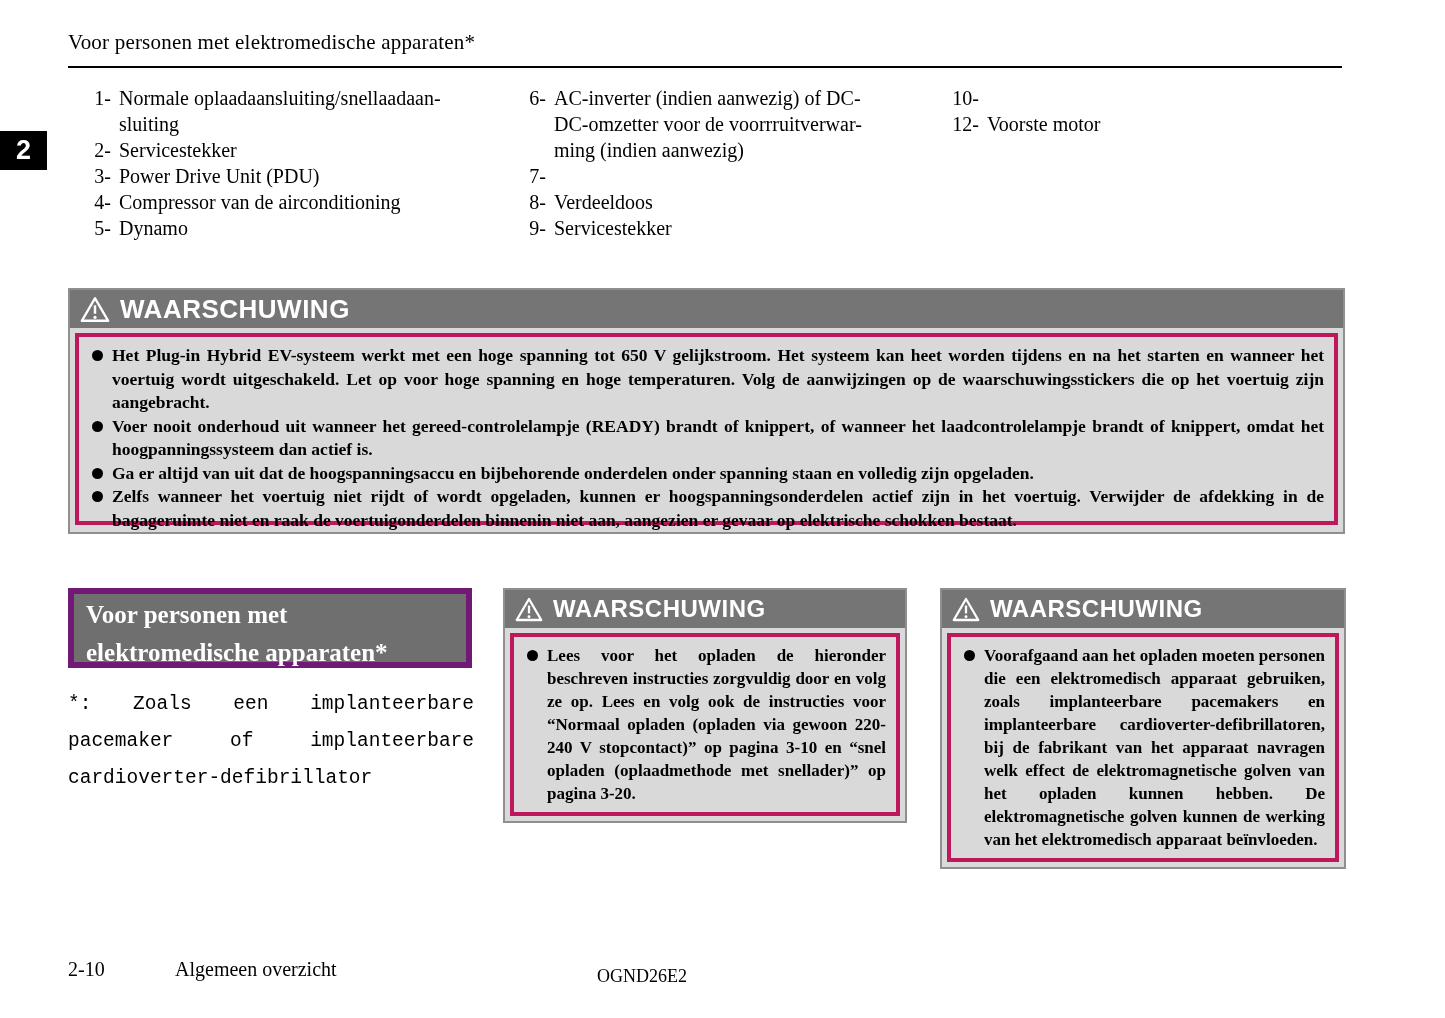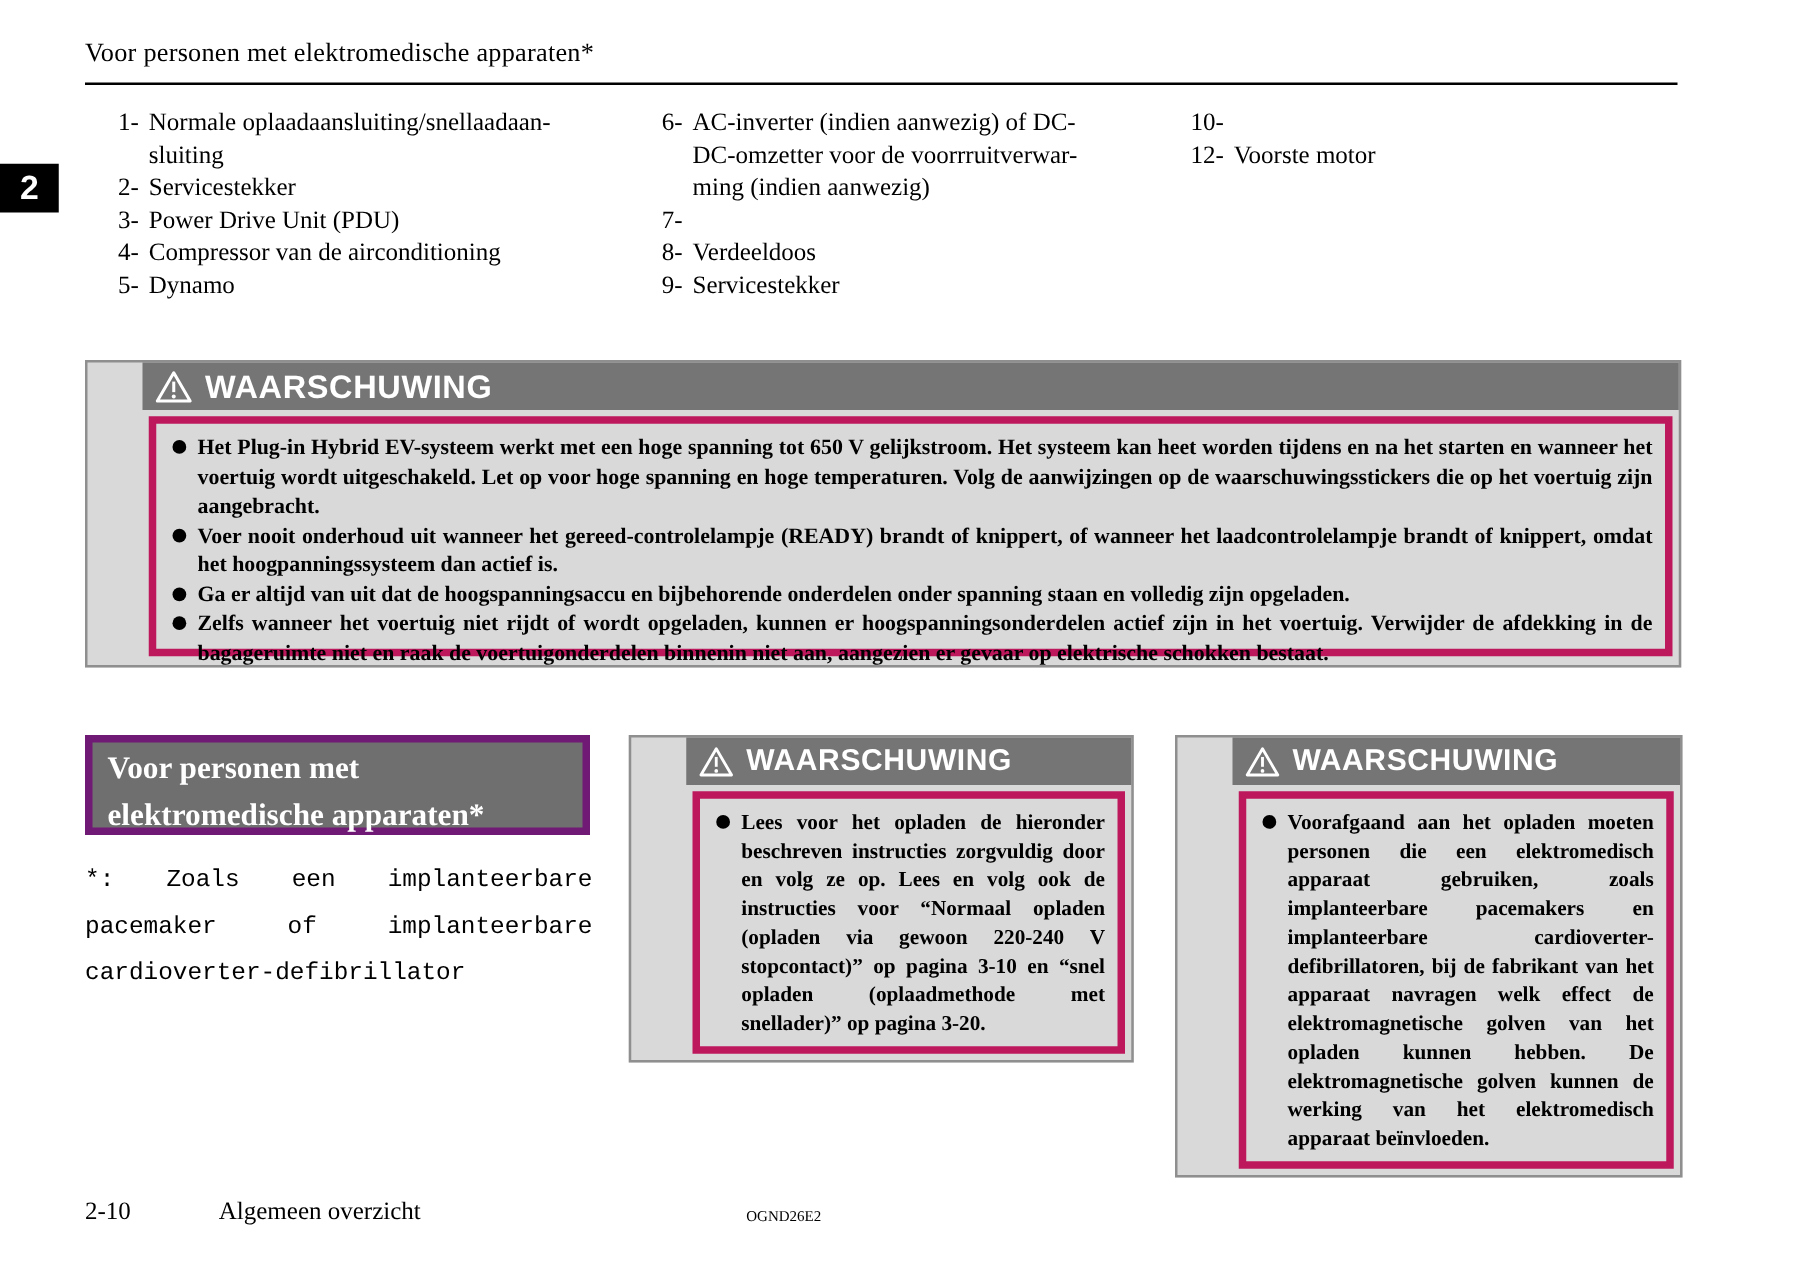--- a/index.html
+++ b/index.html
@@ -15,46 +15,46 @@
 
   .legend-col { position:absolute; top:85px; font-size:20px; line-height:26px; }
   #legend-col1 { left:85px;  width:415px; }
   #legend-col2 { left:520px; width:408px; }
   #legend-col3 { left:945px; width:392px; }
   .legend-item { display:flex; align-items:flex-start; }
   .legend-num  { flex:0 0 26px; text-align:right; margin-right:8px; }
   #legend-col3 .legend-num { flex:0 0 34px; }
   .legend-text { white-space:pre-line; }
 
-  .warnbox { position:absolute; background:#d9d9d9; border:2px solid #8f8f8f;padding-left:44px; }
+  .warnbox { position:absolute; background:#d9d9d9; border:2px solid #8f8f8f; }
   .warn-header { background:#757575; color:#fff; font-family:"Liberation Sans", sans-serif; font-weight:bold;
                  display:flex; align-items:center; gap:10px; padding:0 10px; height:38px; letter-spacing:0.5px; }
   .warn-icon { display:flex; align-items:center; }
-  .warn-body { margin:5px; border:6px solid #be185d; padding:7px 10px 7px 6px; }
+  .warn-body { margin:5px; border:4px solid #be185d; padding:7px 10px 7px 6px; }
   .warn-bullet { position:relative; padding-left:27px; font-weight:bold; text-align:justify; }
   .warn-bullet .dot { position:absolute; left:7px; top:6px; width:11px; height:11px; border-radius:50%; background:#000; }
 
   #main-warning { left:68px; top:288px; width:1277px; height:246px; }
   #main-warning .warn-header { font-size:26px; }
   #main-warning .warn-body { height:192px; }
   #main-warning .warn-bullet { font-size:17.5px; line-height:23.5px; }
 
   .warnbox.small .warn-header { font-size:24px; }
   .warnbox.small .warn-bullet { font-size:17px; line-height:23px; }
   #charge-warning { left:503px; top:588px; width:404px; }
   #device-warning { left:940px; top:588px; width:406px; }
 
   #medical-heading { position:absolute; left:68px; top:588px; width:404px; height:80px;
                      background:#6f6f6f; border:6px solid #701a75; color:#fff; font-weight:bold;
                      font-size:25px; line-height:38px; padding:2px 0 0 12px; white-space:pre-line; }
   #medical-footnote { position:absolute; left:68px; top:686px; width:406px; font-size:19.5px; line-height:37px; text-align:justify;font-family:Liberation Mono, monospace; }
 
   .footer-page    { position:absolute; left:68px;  top:958px; font-size:20px; }
   .footer-chapter { position:absolute; left:175px; top:958px; font-size:20px; }
-  .footer-code    { position:absolute; left:597px; top:966px; font-size:12px; }
+  .footer-code    { position:absolute; left:597px; top:966px; font-size:18px; }
 </style>
 </head>
 <body>
 
 <div class="page-title">Voor personen met elektromedische apparaten*</div>
 <div class="title-rule"></div>
 
 <div class="chapter-tab">
   <span>2</span>
 </div>

